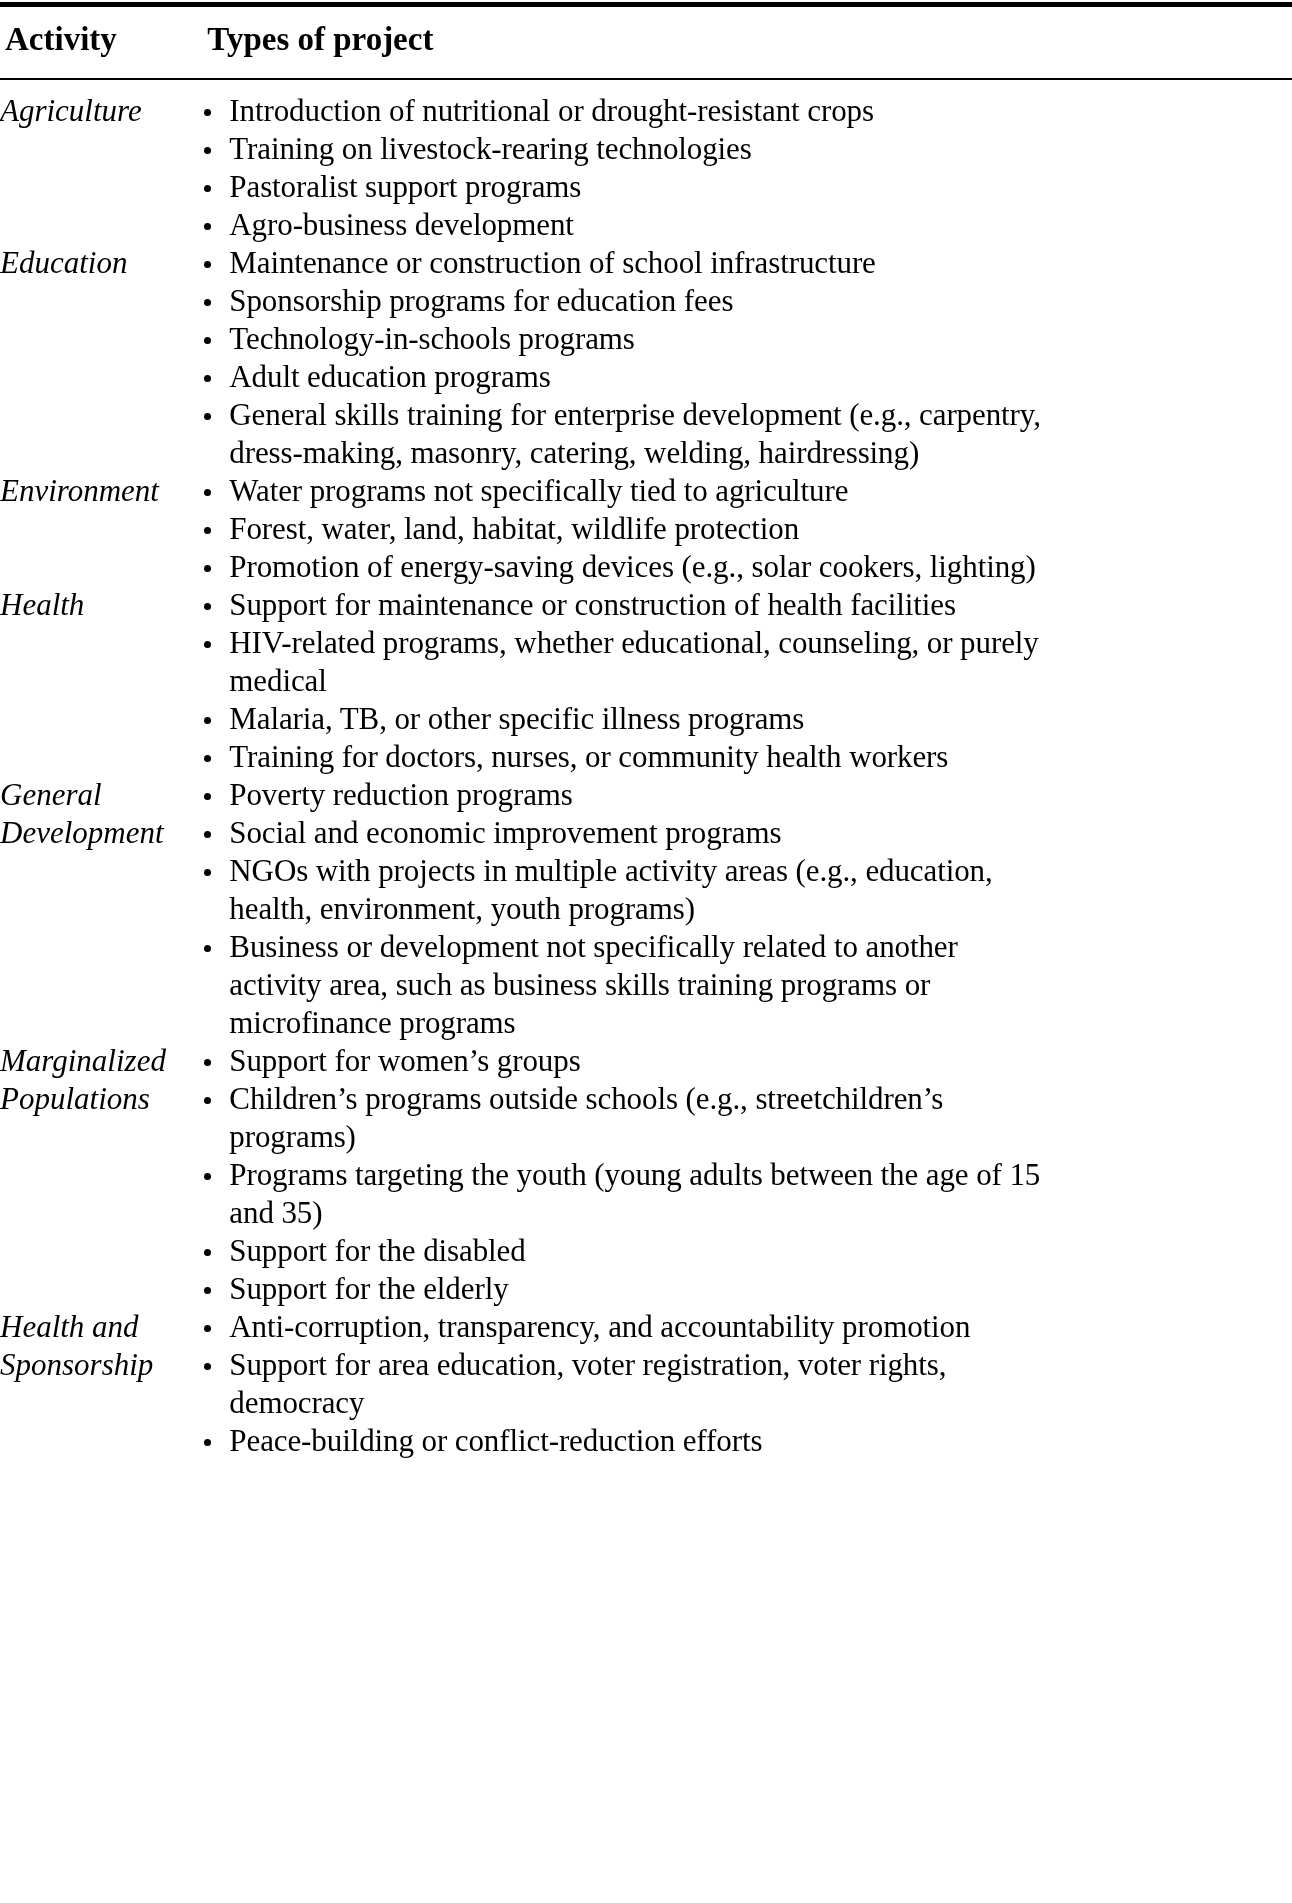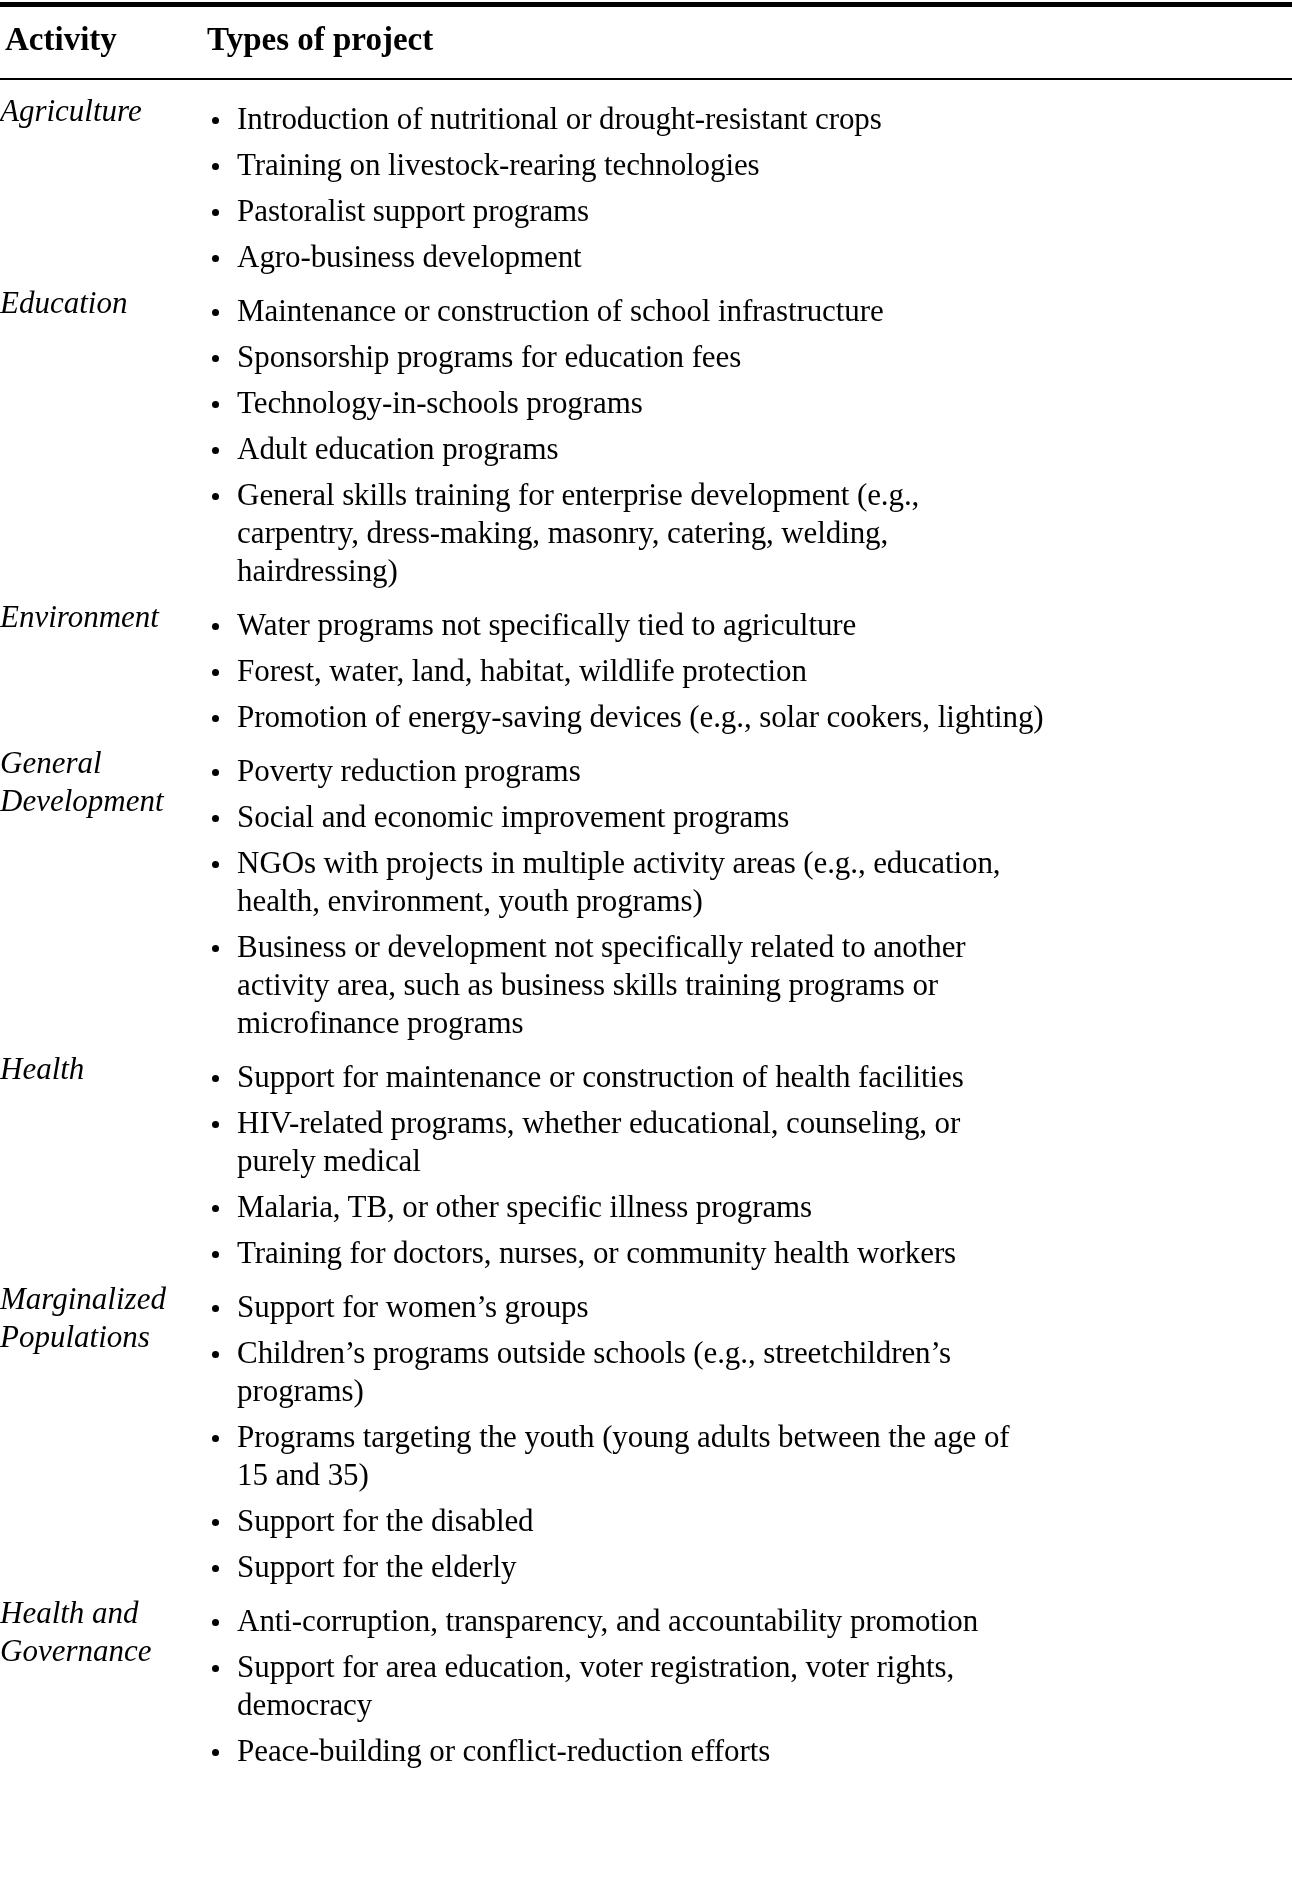--- a/index.html
+++ b/index.html
@@ -97,21 +97,21 @@
   ul.blist {
     list-style: none;
     margin: 0;
     padding: 0;
   }
   ul.blist > li {
     position: relative;
     font-size: 31px;
     line-height: 38px;
     padding-left: 30px;
-    margin: 8px;
+    margin: 0;
     letter-spacing: -0.1px;
   }
   ul.blist > li::before {
     content: "";
     position: absolute;
     left: 5px;
     top: 17px;
     width: 7px;
     height: 7px;
     border-radius: 50%;
@@ -181,42 +181,42 @@
           <td class="list-cell">
             <ul class="blist">
               <li>Water programs not specifically tied to agriculture</li>
               <li>Forest, water, land, habitat, wildlife protection</li>
               <li>Promotion of energy-saving devices (e.g., solar cookers, lighting)</li>
             </ul>
           </td>
         </tr>
         <tr>
           <td class="act-cell">
+            <span class="act-line">Health</span>
+          </td>
+          <td class="list-cell">
+            <ul class="blist">
+              <li>Support for maintenance or construction of health facilities</li>
+              <li>HIV-related programs, whether educational, counseling, or purely medical</li>
+              <li>Malaria, TB, or other specific illness programs</li>
+              <li>Training for doctors, nurses, or community health workers</li>
+            </ul>
+          </td>
+        </tr>
+        <tr>
+          <td class="act-cell">
             <span class="act-line">General</span>
             <span class="act-line">Development</span>
           </td>
           <td class="list-cell">
             <ul class="blist">
               <li>Poverty reduction programs</li>
               <li>Social and economic improvement programs</li>
               <li>NGOs with projects in multiple activity areas (e.g., education, health, environment, youth programs)</li>
               <li>Business or development not specifically related to another activity area, such as business skills training programs or microfinance programs</li>
-            </ul>
-          </td>
-        </tr>
-        <tr>
-          <td class="act-cell">
-            <span class="act-line">Health</span>
-          </td>
-          <td class="list-cell">
-            <ul class="blist">
-              <li>Support for maintenance or construction of health facilities</li>
-              <li>HIV-related programs, whether educational, counseling, or purely medical</li>
-              <li>Malaria, TB, or other specific illness programs</li>
-              <li>Training for doctors, nurses, or community health workers</li>
             </ul>
           </td>
         </tr>
         <tr>
           <td class="act-cell">
             <span class="act-line">Marginalized</span>
             <span class="act-line">Populations</span>
           </td>
           <td class="list-cell">
             <ul class="blist">
@@ -224,21 +224,21 @@
               <li>Children’s programs outside schools (e.g., streetchildren’s programs)</li>
               <li class="oldstyle">Programs targeting the youth (young adults between the age of 15 and 35)</li>
               <li>Support for the disabled</li>
               <li>Support for the elderly</li>
             </ul>
           </td>
         </tr>
         <tr>
           <td class="act-cell">
             <span class="act-line">Health and</span>
-            <span class="act-line">Governance</span>
+            <span class="act-line">Sponsorship</span>
           </td>
           <td class="list-cell tight">
             <ul class="blist">
               <li>Anti-corruption, transparency, and accountability promotion</li>
               <li>Support for area education, voter registration, voter rights, democracy</li>
               <li>Peace-building or conflict-reduction efforts</li>
             </ul>
           </td>
         </tr>
       </tbody>

